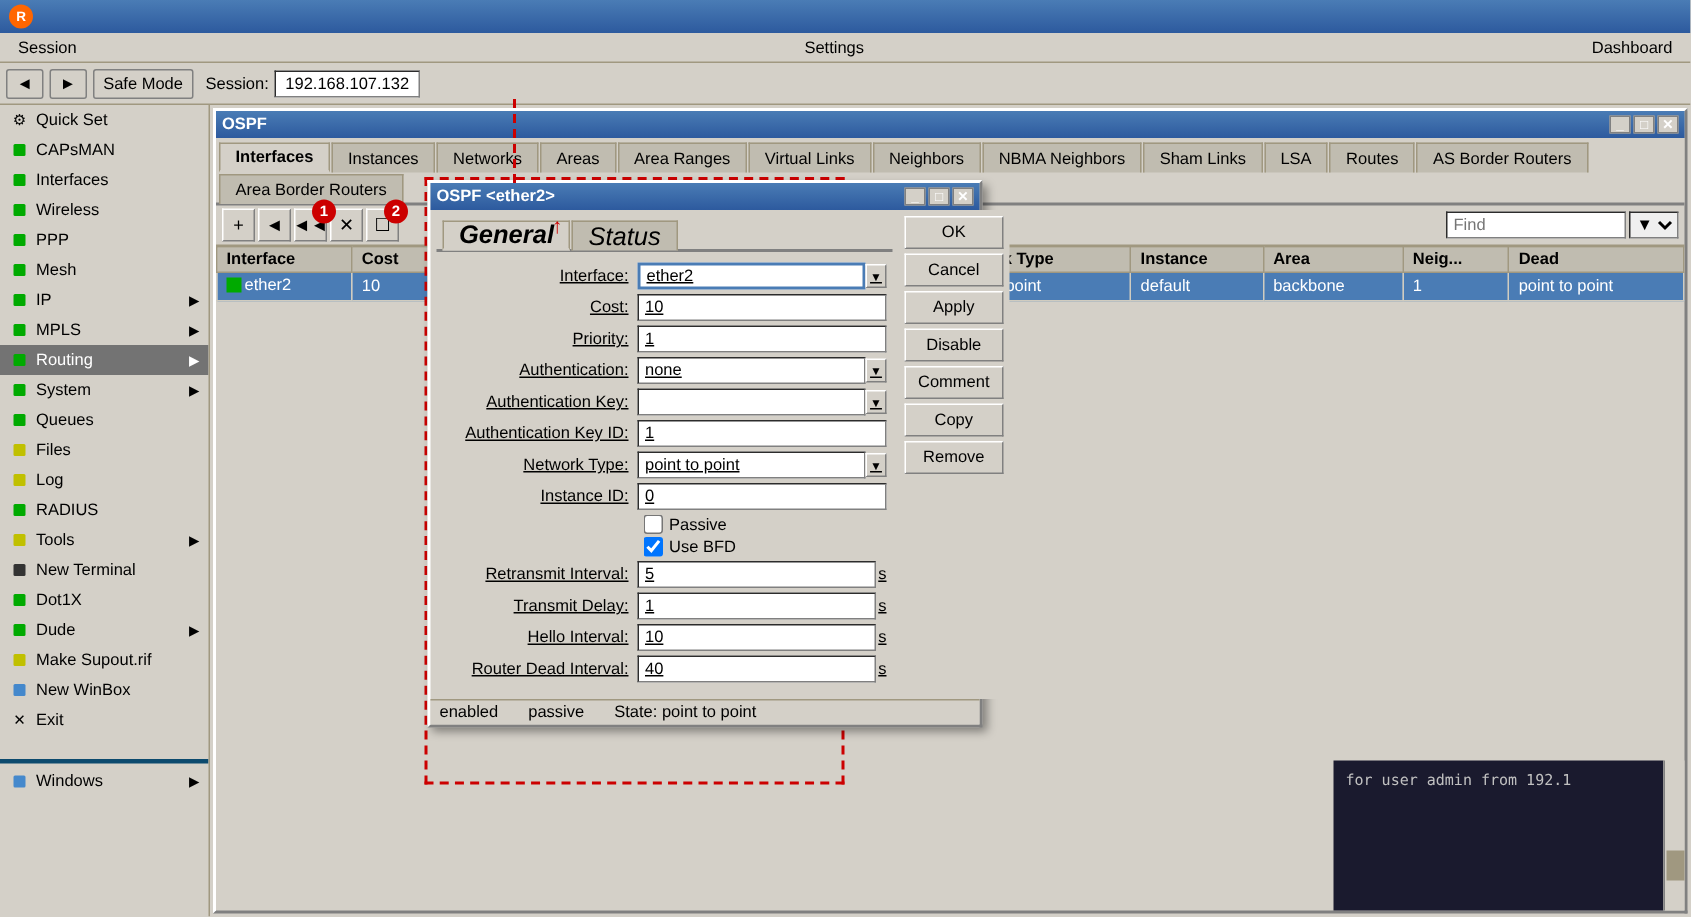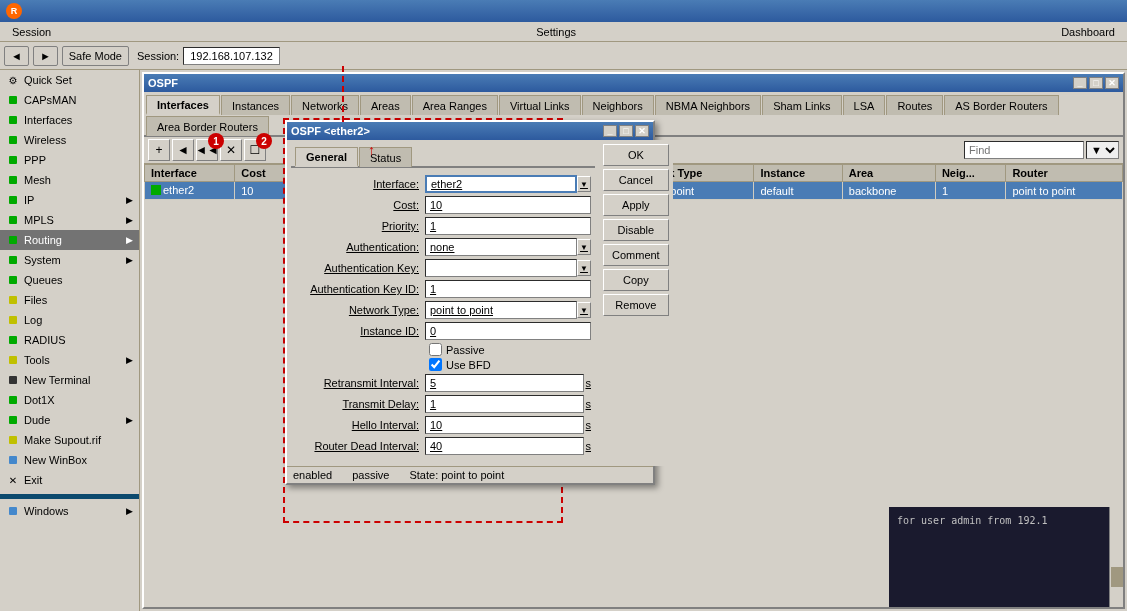--- a/index.html
+++ b/index.html
@@ -327,26 +327,27 @@
       padding: 2px 4px 0;
       border-bottom: 2px solid #808080;
       gap: 1px;
     }
     .dialog-tab {
       padding: 2px 10px;
       border: 1px solid #a09880;
       border-bottom: none;
       background: #c0bcb0;
       cursor: pointer;
-      font-size: 11px;
+      font-size: 17px;
       position: relative;
       top: 1px;
       height: 20px;
       display: flex;
       align-items: center;
+      font-style: italic;
     }
     .dialog-tab.active {
       background: #d4d0c8;
       border-bottom: 2px solid #d4d0c8;
       font-weight: bold;
     }
     .form-row {
       display: flex;
       align-items: center;
       margin: 3px 0;
@@ -603,21 +604,21 @@
       <span class="sidebar-icon">
         <span style="width:8px;height:8px;background:#4488cc;display:inline-block;border-radius:1px;"></span>
       </span>
       <span>New WinBox</span>
     </div>
     <div class="sidebar-item">
       <span class="sidebar-icon">✕</span>
       <span>Exit</span>
     </div>
 
-    <div style="border-top:5px solid #0c4a6e;margin-top:4px;padding-top:2px;">
+    <div style="border-top:3px solid #0c4a6e;margin-top:16px;padding-top:2px;">
       <div class="sidebar-item">
         <span class="sidebar-icon">
           <span style="width:8px;height:8px;background:#4488cc;display:inline-block;border-radius:1px;"></span>
         </span>
         <span>Windows</span>
         <span class="sidebar-arrow">▶</span>
       </div>
     </div>
   </div>
 
@@ -677,21 +678,21 @@
             <tr>
               <th>Interface</th>
               <th>Cost</th>
               <th>Priority</th>
               <th>Authentic...</th>
               <th>Authenticatio...</th>
               <th>Network Type</th>
               <th>Instance</th>
               <th>Area</th>
               <th>Neig...</th>
-              <th>Router</th>
+              <th>Dead</th>
             </tr>
           </thead>
           <tbody>
             <tr class="selected">
               <td>
                 <span class="iface-icon">
                   <span class="iface-dot"></span>
                   <span>ether2</span>
                 </span>
               </td>

